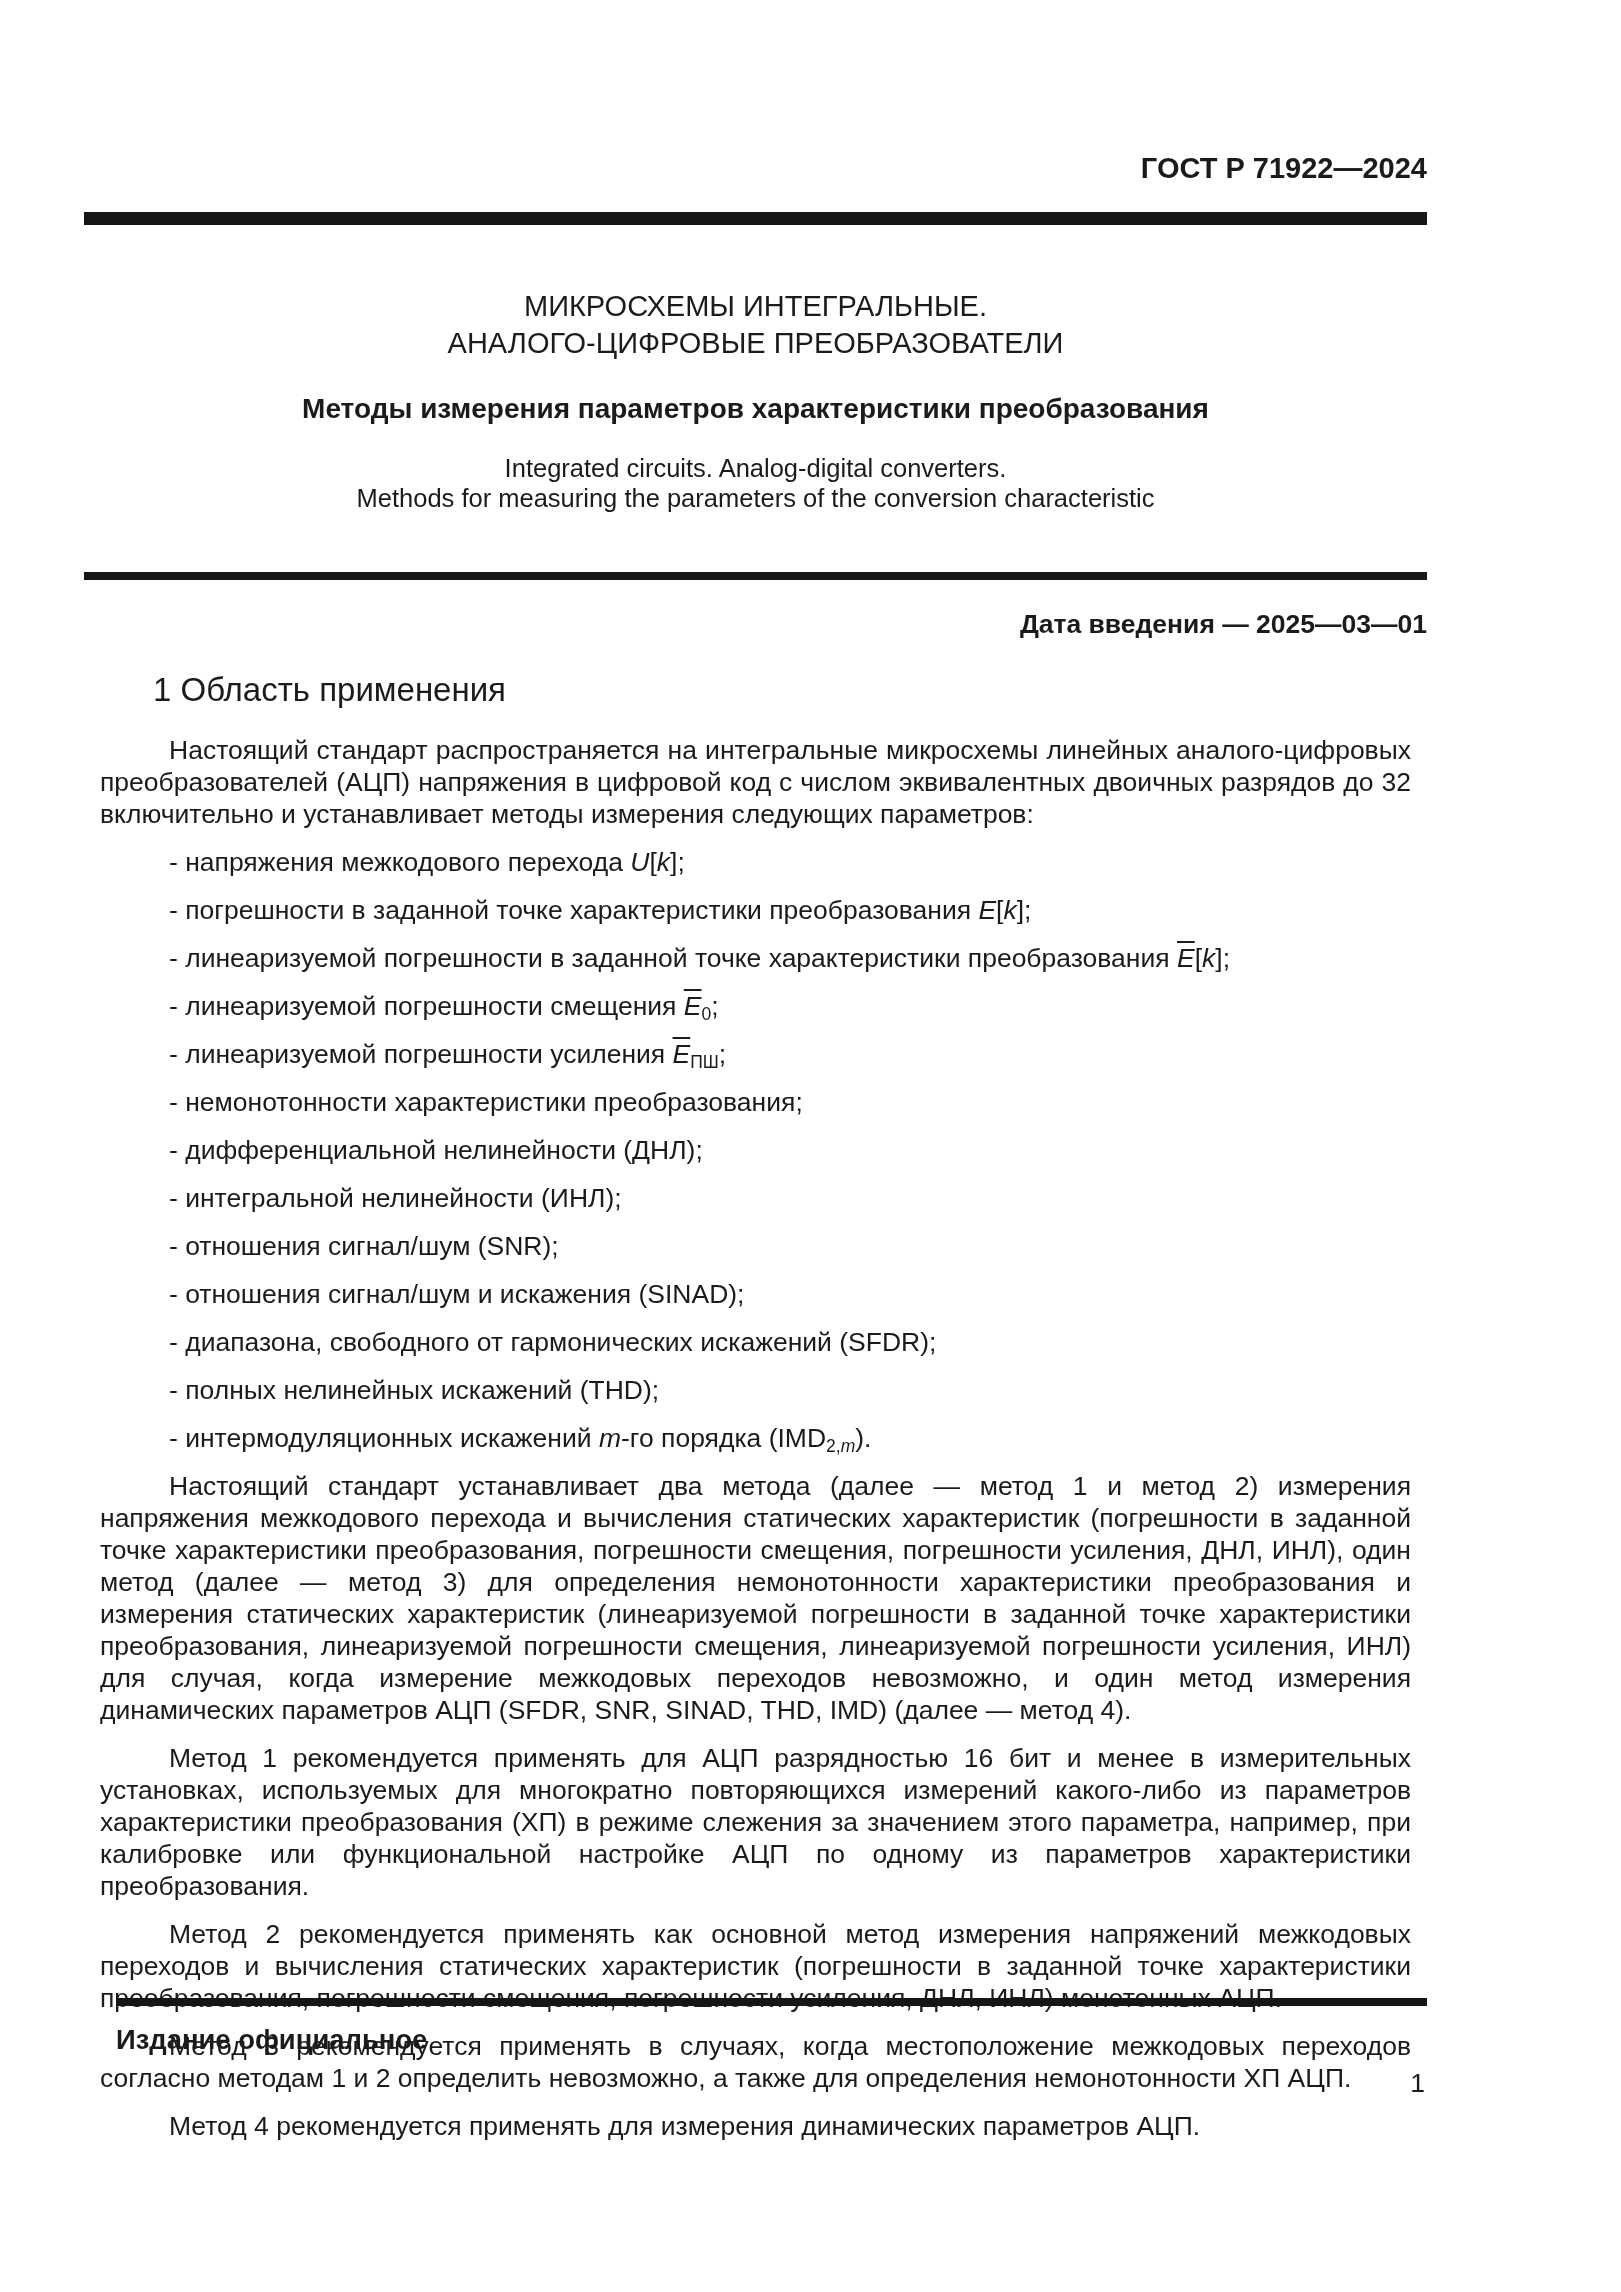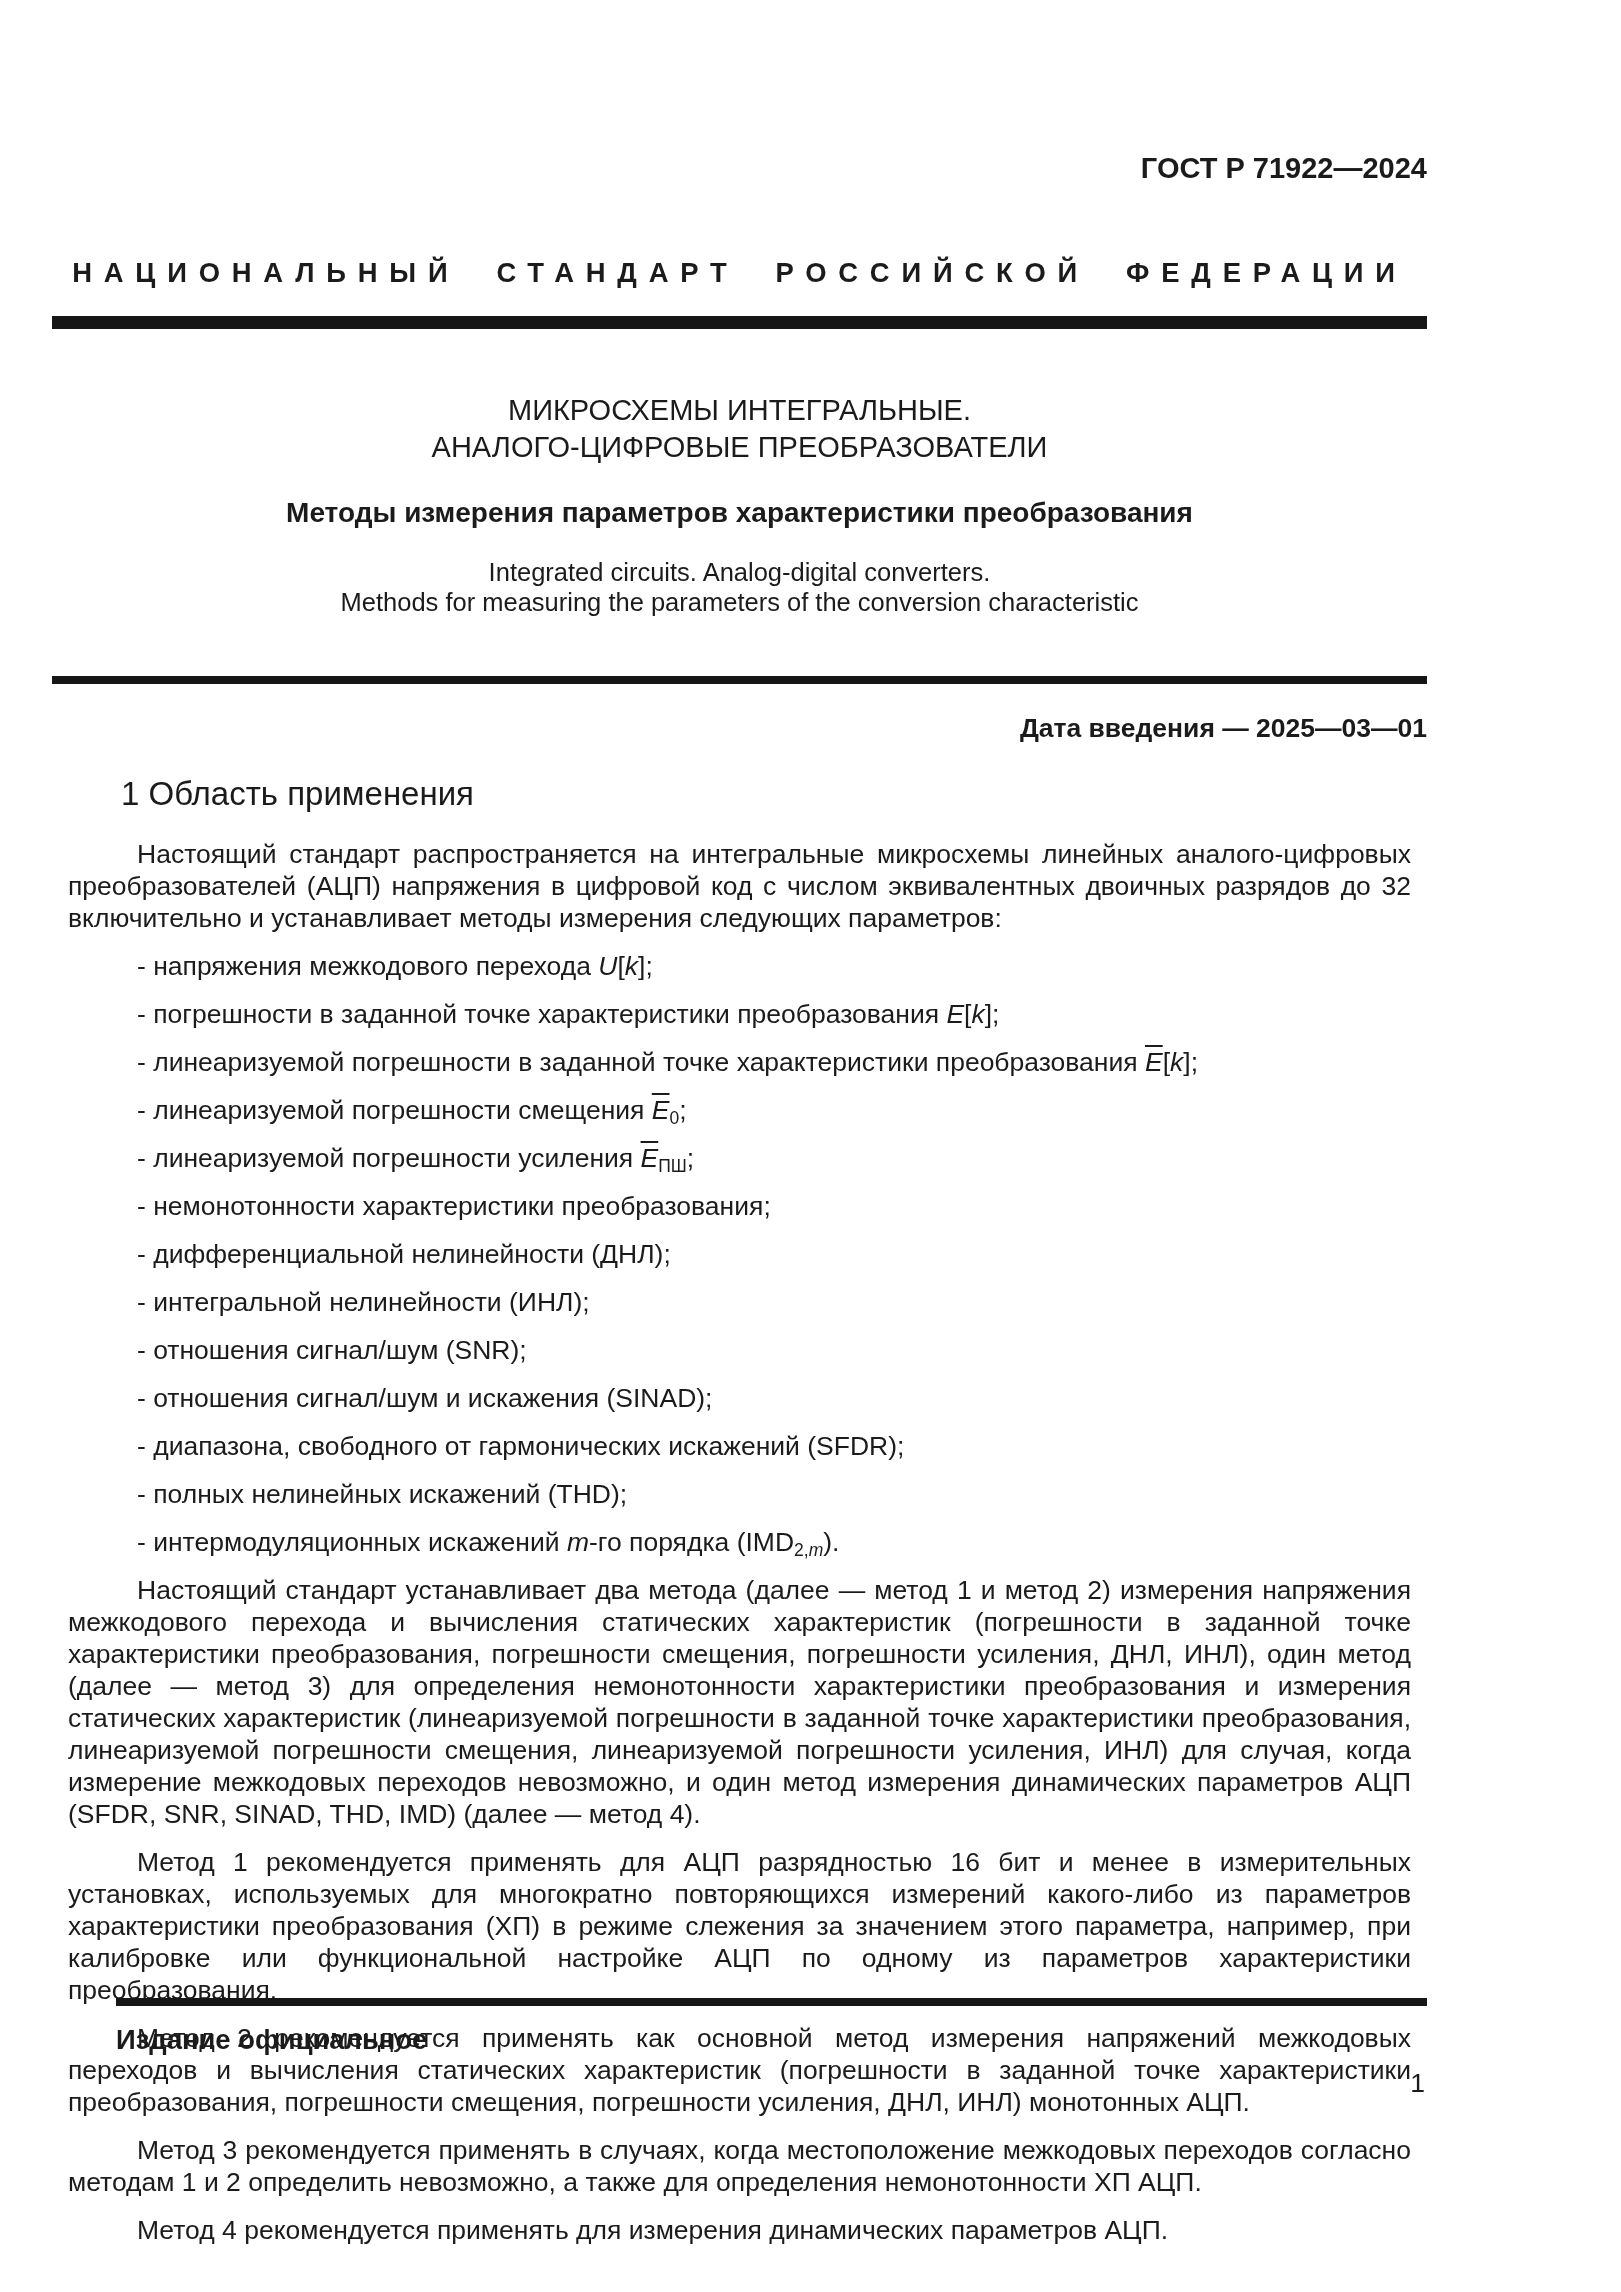--- a/index.html
+++ b/index.html
@@ -4,21 +4,21 @@
 <style>
   html, body { margin: 0; padding: 0; background: #ffffff; }
   .page {
     position: relative;
     width: 1621px;
     height: 2293px;
     box-sizing: border-box;
     background: #ffffff;
     color: #1b1b1b;
     font-family: "Liberation Sans", sans-serif;
-    padding: 152px 194px 0 52px;
+    padding: 152px 194px 0 84px;
     overflow: hidden;
   }
   .doc-code {
     text-align: right;
     font-weight: bold;
     font-size: 29px;
     line-height: 33px;
   }
   .banner {
     margin-top: 71px;
@@ -119,21 +119,20 @@
     line-height: 31px;
   }
 </style>
 </head>
 <body>
 
 <div class="page">
 
   <div class="doc-code">ГОСТ Р 71922—2024</div>
 
-  <div class="banner">НАЦИОНАЛЬНЫЙ СТАНДАРТ РОССИЙСКОЙ ФЕДЕРАЦИИ</div>
 
   <div class="bar-thick"></div>
 
   <div class="title-block">
     <div class="title-ru title-ru-first">МИКРОСХЕМЫ ИНТЕГРАЛЬНЫЕ.</div>
     <div class="title-ru">АНАЛОГО-ЦИФРОВЫЕ ПРЕОБРАЗОВАТЕЛИ</div>
     <div class="subtitle">Методы измерения параметров характеристики преобразования</div>
     <div class="title-en">
       <div>Integrated circuits. Analog-digital converters.</div>
       <div>Methods for measuring the parameters of the conversion characteristic</div>

